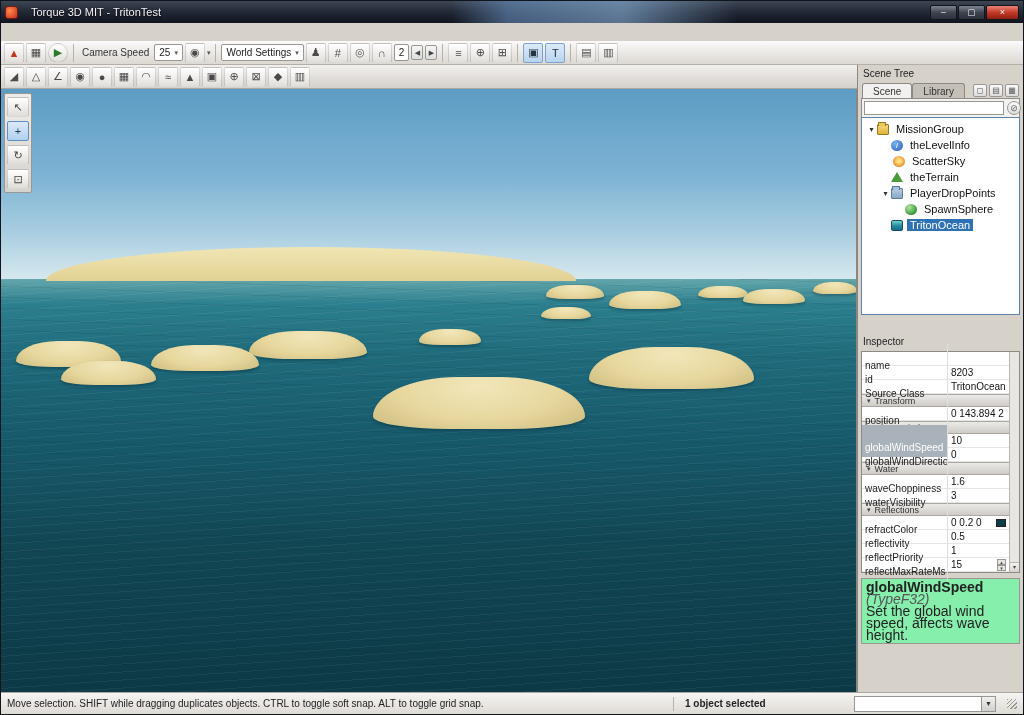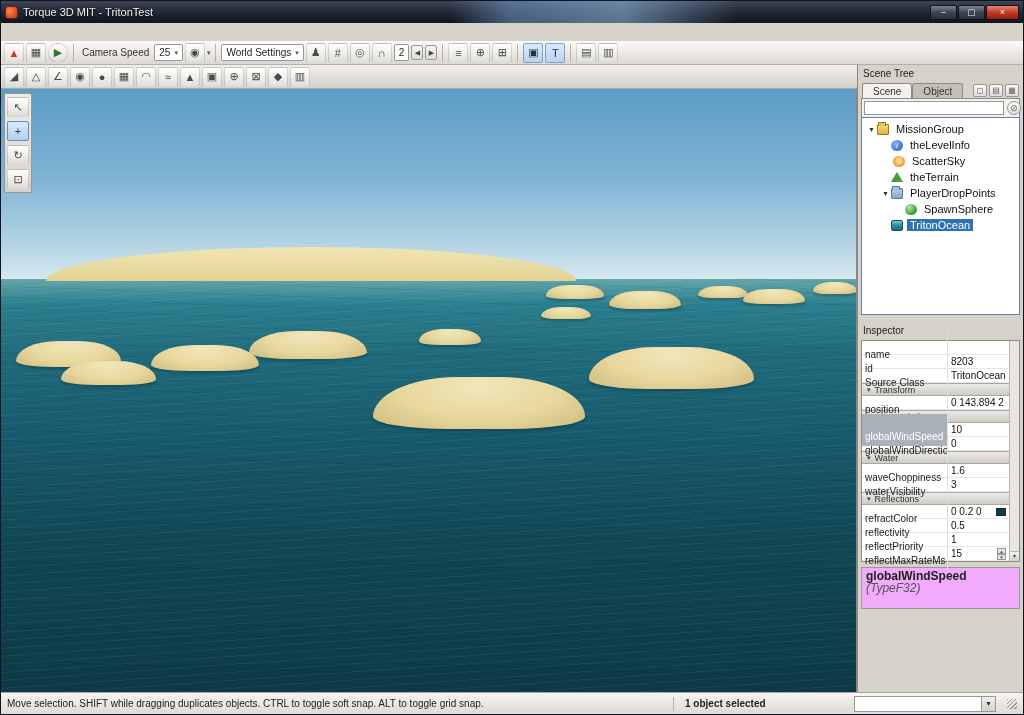--- a/index.html
+++ b/index.html
@@ -8,21 +8,21 @@
   .window { position:relative; width:1024px; height:715px; background:#d6d2ca; border:1px solid #10141d; overflow:hidden; }
 
   
   .titlebar { position:absolute; top:0; left:0; right:0; height:22px;
     background:linear-gradient(180deg,#3d4654 0%,#222835 50%,#10141d 100%);
     display:flex; align-items:center; padding:0 4px; z-index:20; }
   .titlebar-glow { position:absolute; left:44%; top:0; width:28%; height:100%;
     background:linear-gradient(90deg, rgba(90,130,180,0) 0%, rgba(110,150,200,.55) 20%, rgba(140,180,220,.6) 60%, rgba(90,130,180,0) 100%); }
   .app-icon { width:13px; height:13px; margin-right:5px; border-radius:3px;
     background:radial-gradient(circle at 35% 35%, #ff8a4a, #c62f1d); border:1px solid #7a1a10; flex:none; }
-  .title-text { color:#f2f2f2; font-size:11px; text-shadow:0 1px 2px #000; white-space:nowrap; z-index:2; }
+  .title-text { color:#f2f2f2; font-size:11px; text-shadow:0 1px 2px #000; white-space:nowrap; z-index:2;margin-left:8px; }
   .win-buttons { margin-left:auto; display:flex; gap:1px; z-index:3; }
   .win-btn { width:27px; height:15px; border:1px solid #11151c; border-radius:2px;
     background:linear-gradient(#7e8591,#3f454f 50%,#2b3039); color:#eee; font-size:9px; line-height:13px; text-align:center; }
   .win-btn.close { width:33px; background:linear-gradient(#e98379,#c33a28 50%,#8f2013); }
 
   
   .menubar { position:absolute; top:22px; left:0; right:0; height:18px; background:#f0eeec;
     border-bottom:1px solid #c9c6c1; display:flex; align-items:center; padding-left:2px; }
   .menu-item { font-size:11px; color:#1a1a1a; padding:0 7px; line-height:18px; }
 
@@ -122,21 +122,21 @@
   .grp-arrow { font-size:7px; color:#444; }
   .color-swatch { width:10px; height:8px; border:1px solid #222; margin-left:auto; flex:none; }
   .spinner { margin-left:auto; display:flex; flex-direction:column; width:9px; flex:none; }
   .spinner span { font-size:5px; line-height:4px; text-align:center; color:#444;
     border:1px solid #9a9792; background:#e8e6e2; }
   .insp-scroll { position:absolute; right:0; top:0; bottom:0; width:10px; background:#e8e6e2;
     border-left:1px solid #b8b5b0; }
   .insp-scroll .sarrow { position:absolute; bottom:0; left:0; right:0; height:10px; font-size:6px;
     text-align:center; line-height:9px; color:#444; background:linear-gradient(#f4f4f2,#d4d1cc);
     border-top:1px solid #b8b5b0; }
-  .insp-desc { margin-top:5px; background:#f0abfc; border:1px solid #9a9792; padding:2px 4px; font-size:12px;
+  .insp-desc { margin-top:5px; background:#86efac; border:1px solid #9a9792; padding:2px 4px; font-size:14px;
     line-height:12px; min-height:42px; color:#222; }
   .desc-title { font-weight:bold; }
   .desc-type { font-style:italic; color:#555; }
 
   
   .statusbar { position:absolute; left:0; right:0; bottom:0; height:22px;
     background:linear-gradient(#f6f5f3,#dedad4); border-top:1px solid #a9a6a0;
     display:flex; align-items:center; font-size:10px; color:#222; padding:0 6px; gap:11px; }
   .status-hint { flex:1; white-space:nowrap; overflow:hidden; }
   .status-sep { width:1px; height:14px; background:#b5b2ac; flex:none; }
@@ -244,21 +244,21 @@
     <div class="tool-btn active">+</div>
     <div class="tool-btn">↻</div>
     <div class="tool-btn">⊡</div>
   </div>
 
   <div class="right-panel">
     <div class="panel-header">Scene Tree</div>
 
     <div class="tabs-row">
       <div class="tab active">Scene</div>
-      <div class="tab">Object</div>
+      <div class="tab">Library</div>
       <div class="tab-icons">
         <div class="mini-btn">◻</div>
         <div class="mini-btn">▤</div>
         <div class="mini-btn">▦</div>
       </div>
     </div>
 
     <div class="filter-row">
       <input class="filter-input" value="" style="">
       <div class="filter-clear">⊘</div>
@@ -295,21 +295,21 @@
         <span class="ti ti-spawn"></span>
         <span class="tree-label">SpawnSphere</span>
       </div>
       <div class="tree-row selected" style="padding-left:18px">
         <span class="tw-arrow"></span>
         <span class="ti ti-ocean"></span>
         <span class="tree-label">TritonOcean</span>
       </div>
     </div>
 
-    <div class="panel-header" style="margin-top:9px">Inspector</div>
+    <div class="panel-header" style="margin-top:20px">Inspector</div>
 
     <div class="insp-table">
       <div class="prop-row">
         <span class="prop-name">name</span>
         <span class="prop-value"></span>
       </div>
       <div class="prop-row">
         <span class="prop-name">id</span>
         <span class="prop-value">8203</span>
       </div>
@@ -379,20 +379,21 @@
         </span>
       </div>
       <div class="insp-scroll">
         <div class="sarrow">▾</div>
       </div>
     </div>
 
     <div class="insp-desc">
       <span class="desc-title">globalWindSpeed</span>
       <span class="desc-type">(TypeF32)</span>
+      <div>Set the global wind speed, affects wave height.</div>
     </div>
   </div>
 
   <div class="statusbar">
     <span class="status-hint">Move selection. SHIFT while dragging duplicates objects. CTRL to toggle soft snap. ALT to toggle grid snap.</span>
     <span class="status-sep"></span>
     <span class="status-selection">1 object selected</span>
     <div class="status-combo">
       <span class="combo-arrow">▼</span>
     </div>

